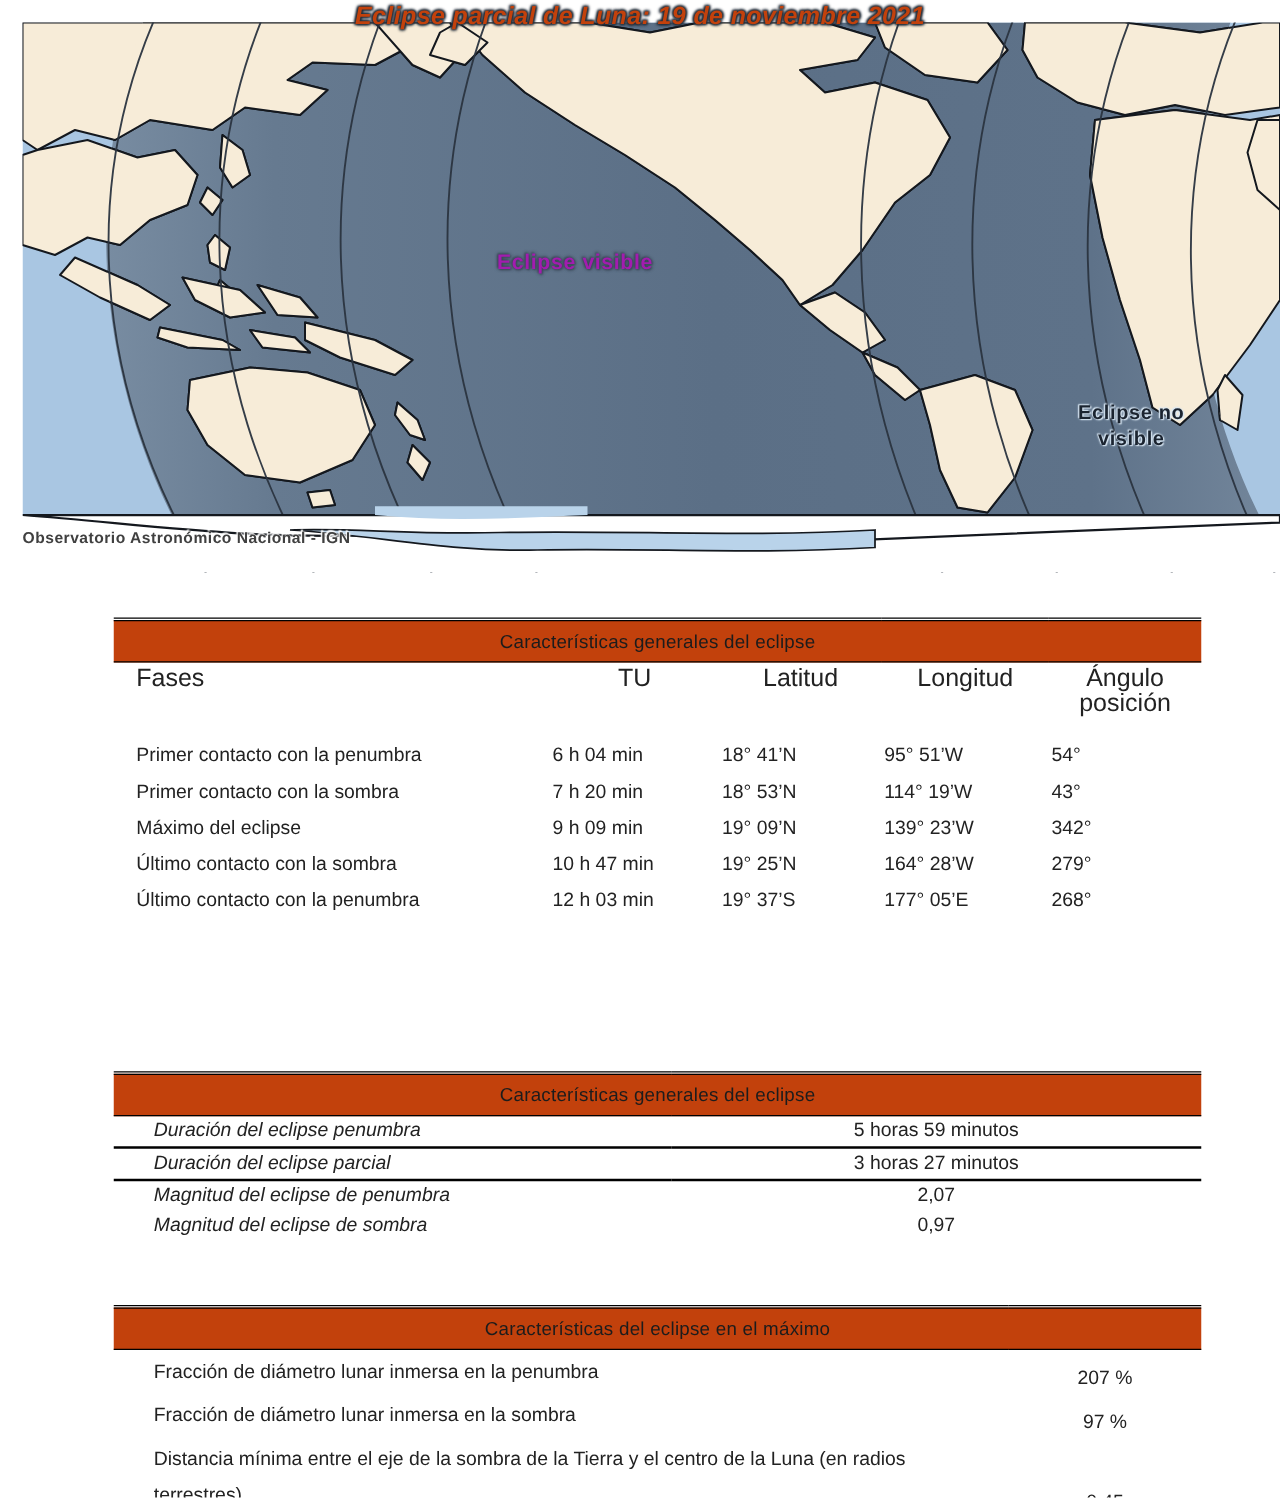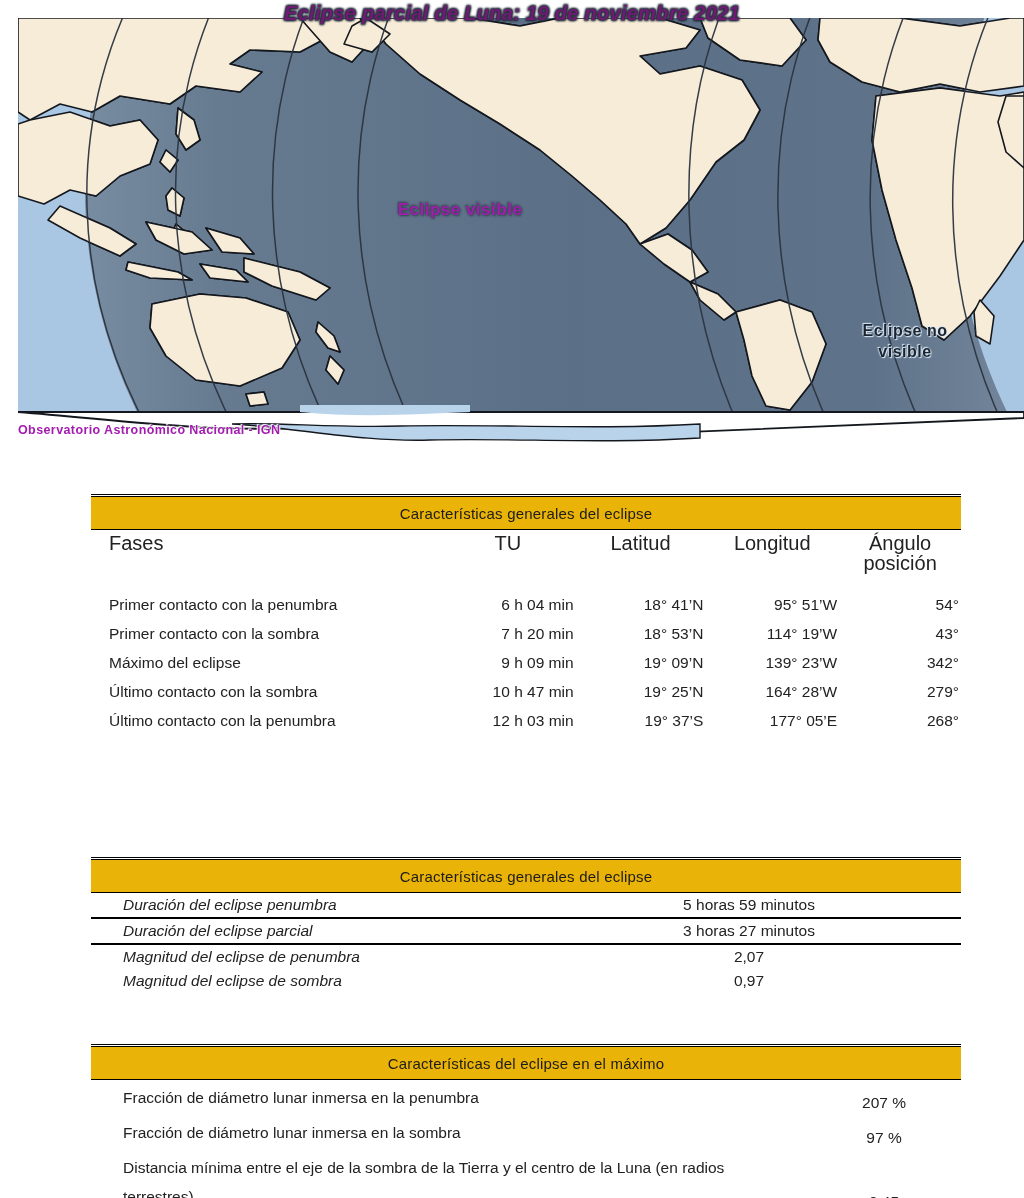--- a/index.html
+++ b/index.html
@@ -26,51 +26,51 @@
     white-space:pre-line;
     text-align:center;
     pointer-events:none;
   }
   #map-title{
     left:0;top:2px;width:1024px;
     text-align:center;
     font-size:20px;
     font-style:italic;
     font-weight:bold;
-    color:#701a75;
+    color:#c2410c;
     text-shadow:0 0 3px #27313d,1px 1px 2px #27313d,-1px 1px 2px #27313d,1px -1px 2px #27313d,-1px -1px 2px #27313d;
     letter-spacing:.3px;
   }
   #label-visible{
     left:300px;top:200px;width:320px;
     font-size:17px;color:#a21caf;
     text-shadow:0 0 3px #3a4756,1px 1px 2px #3a4756,-1px -1px 2px #3a4756;
   }
   #label-no-visible{
     left:815px;top:320px;width:180px;
     font-size:16px;line-height:21px;color:#1b2430;
     text-shadow:0 0 2px #cfe0ef,1px 1px 1px #dce9f5,-1px -1px 1px #dce9f5;
   }
   #label-credit{
     left:18px;top:423px;width:360px;
     text-align:left;
-    font-size:12.5px;color:#a21caf;
+    font-size:12.5px;color:#404040;
     letter-spacing:.4px;
     text-shadow:0 0 2px #ffffff,1px 1px 1px #ffffff,-1px -1px 1px #ffffff;
   }
 
   
   .tbl{
     position:absolute;
     border-collapse:collapse;
     font-size:15.5px;
     color:#222;
   }
   .tbl .hdr-bar{
-    background:#eab308;
+    background:#c2410c;
     text-align:center;
     font-size:15px;
     color:#1c1c1c;
     height:26px;
     border-top:3px double #000;
     border-bottom:1.5px solid #000;
     letter-spacing:.2px;
     font-weight:normal;
   }
   .colhead{
@@ -79,21 +79,21 @@
     font-size:20px;
     padding-top:6px;
     vertical-align:top;
     line-height:20px;
   }
   .tbl td{padding:3px 2px;}
 
   
   #table-general{left:91px;top:494px;width:870px;}
   #table-general td.phase{ text-align:left; padding-left:18px; width:330px;}
-  #table-general td.num{ text-align:right; line-height:21px;}
+  #table-general td.num{ text-align:left; line-height:21px;}
   #table-general tr.row td{padding-top:4px;padding-bottom:4px;}
   #table-general .c-tu{width:132px;}
   #table-general .c-lat{width:126px;}
   #table-general .c-lon{width:130px;}
   #table-general .c-ang{width:118px;}
 
   
   #table-duration{left:91px;top:857px;width:870px;}
   #table-duration td.lbl{text-align:left;padding-left:32px;font-style:italic;}
   #table-duration td.val{text-align:center;width:420px;}

